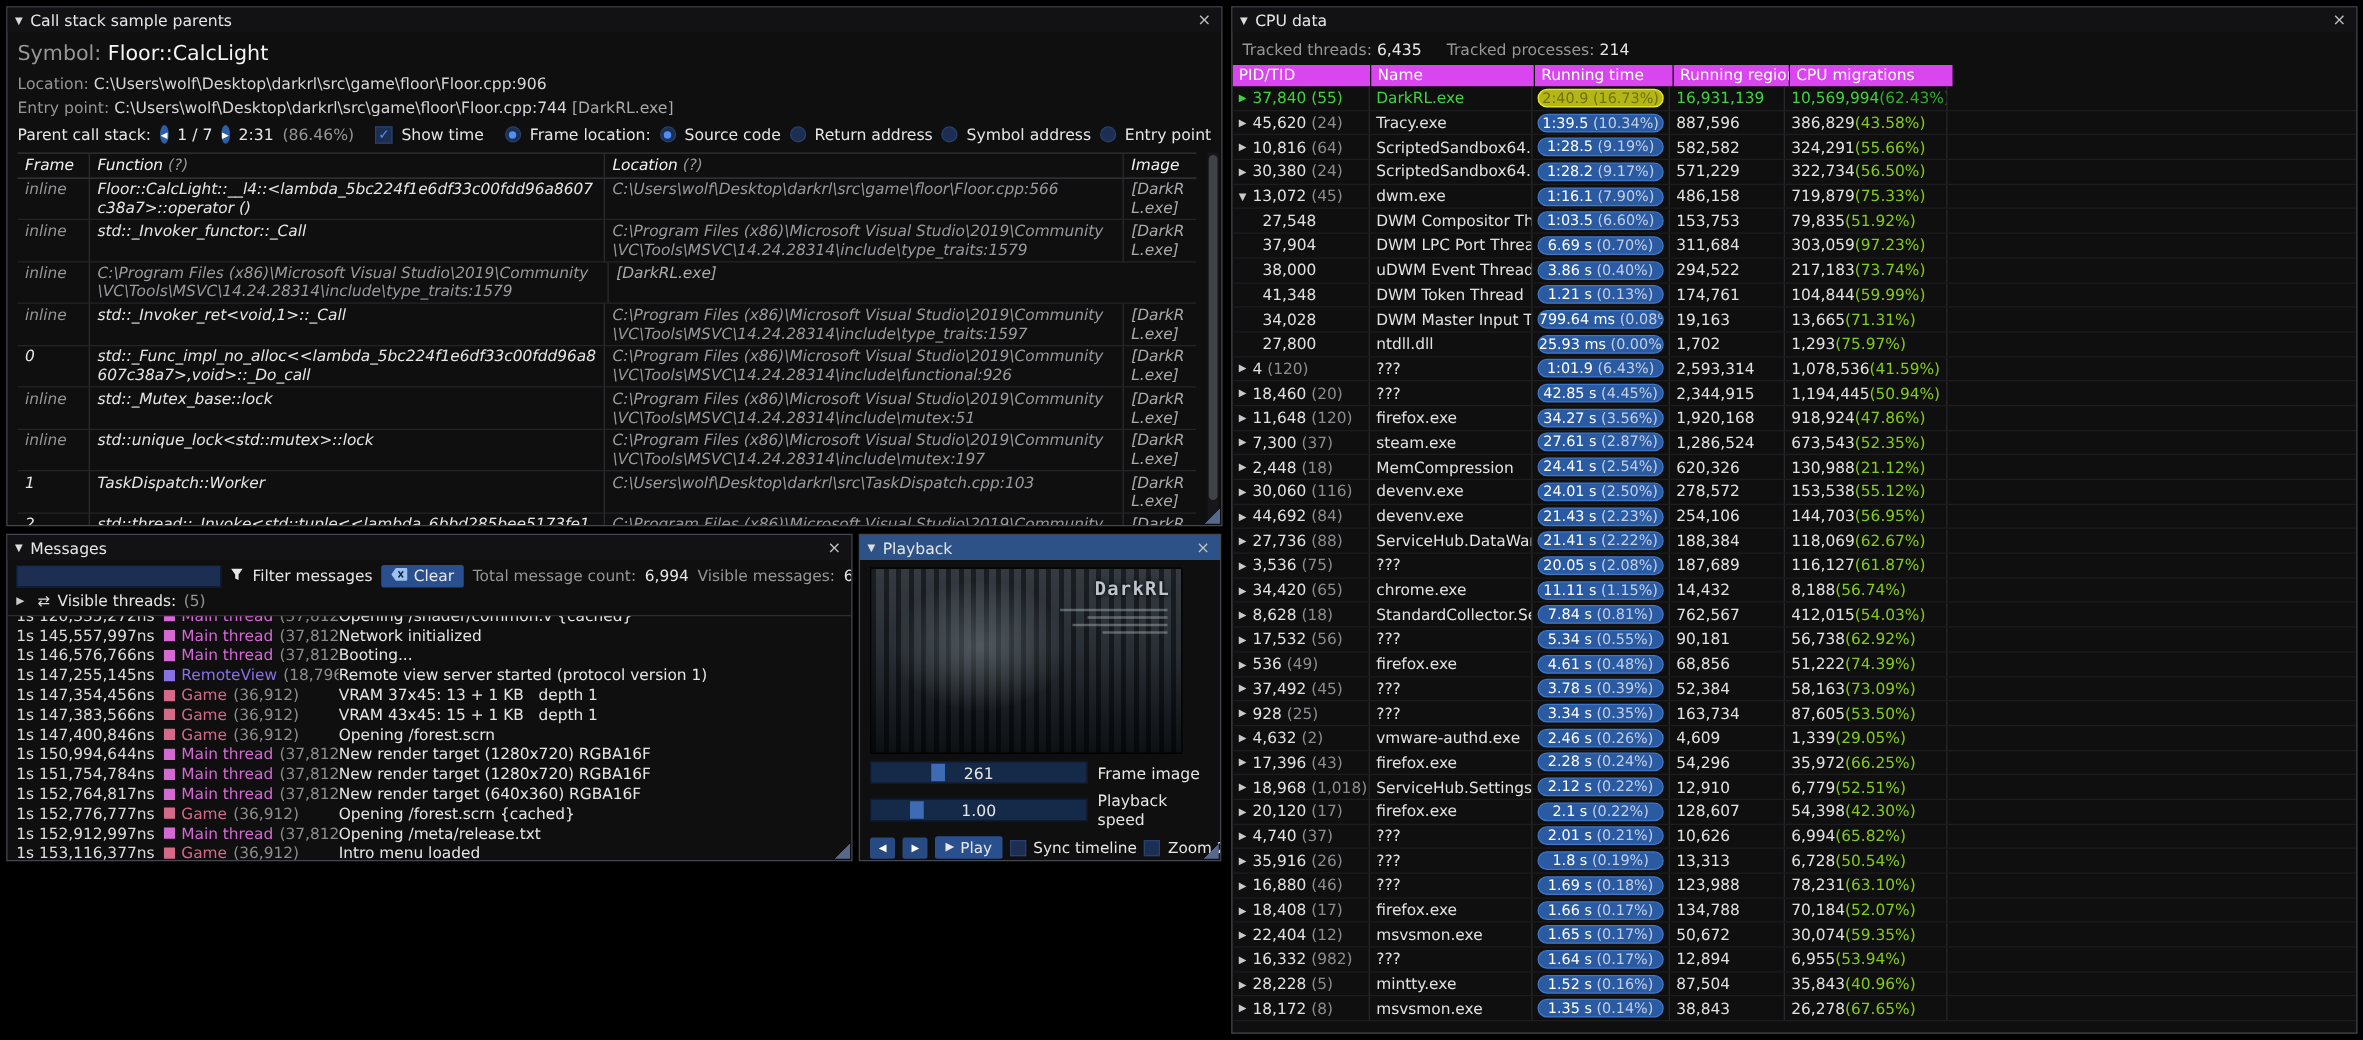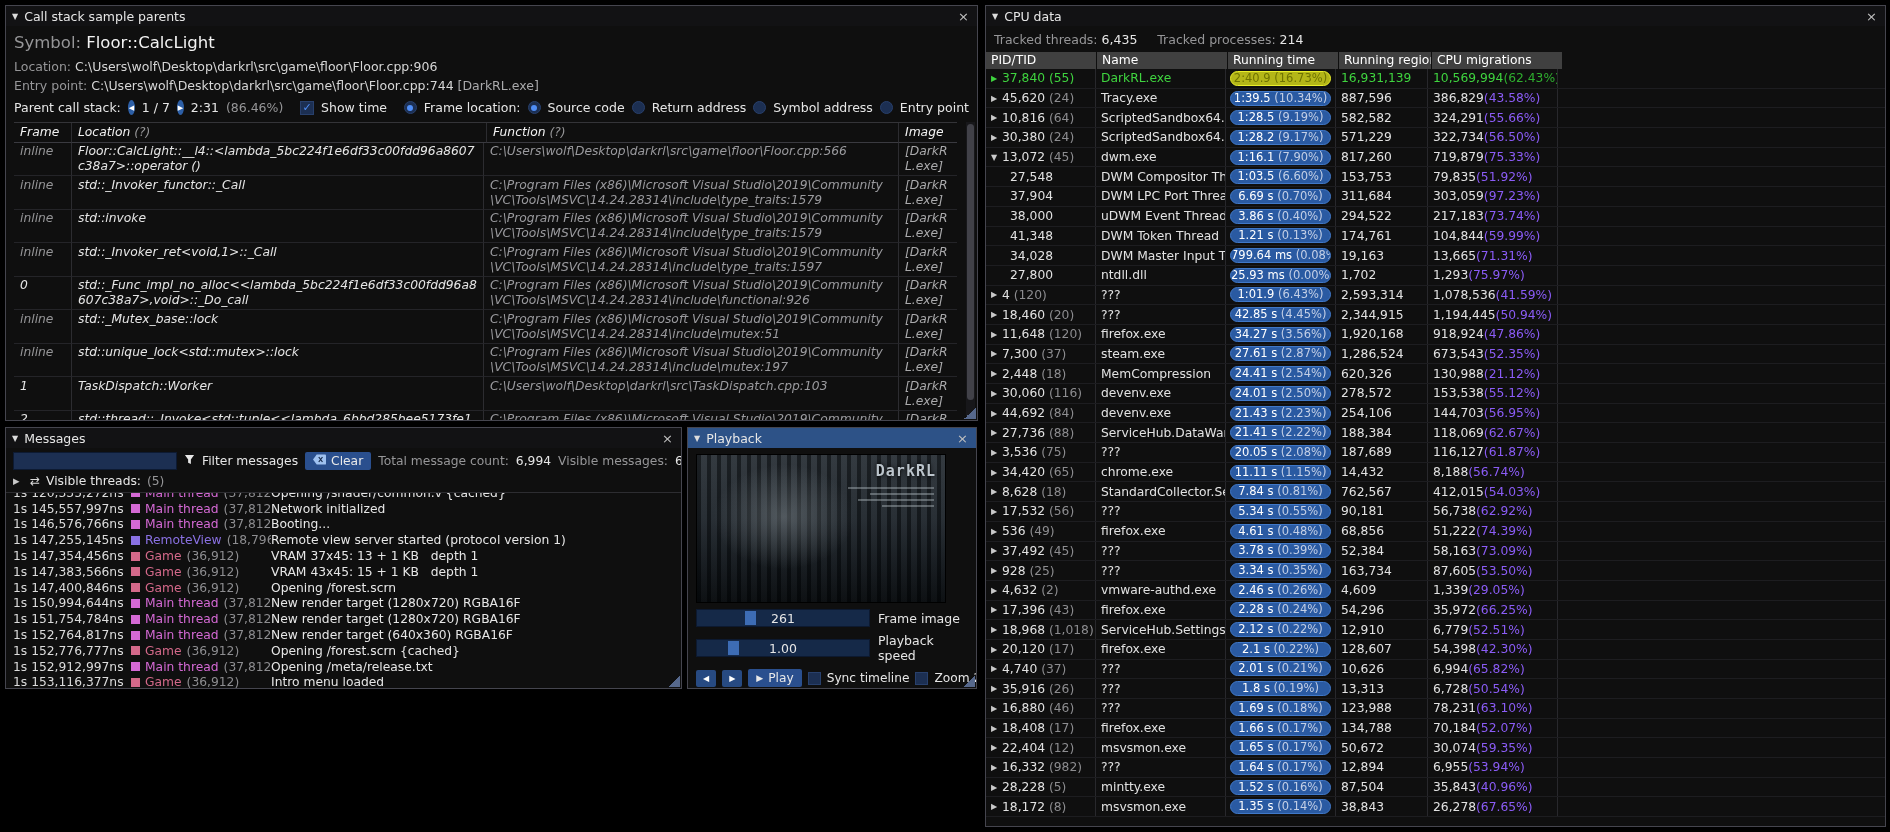--- a/index.html
+++ b/index.html
@@ -97,40 +97,40 @@
   .pb-buttons { display:flex; align-items:center; gap:6px; white-space:nowrap; font-size:12.2px; }
   .sbtn { background:#274a82; border:none; color:#fff; font-size:8px; padding:4px 7px; border-radius:2px; }
   .play-ic { font-size:9px; }
   .checkbox.small { width:13px; height:13px; }
 
   
   .cpu-info { padding:6px 8px 5px; white-space:nowrap; }
   .sp { display:inline-block; width:12px; }
   .cpu-table { flex:1; overflow:hidden; font-size:12.3px; }
   .cpu-head { display:flex; height:17px; }
-  .cpu-hc { background:#404040; color:#fff; padding:1px 5px; margin-right:1px; overflow:hidden; white-space:nowrap; }
+  .cpu-hc { background:#d946ef; color:#fff; padding:1px 5px; margin-right:1px; overflow:hidden; white-space:nowrap; }
   .w-pid  { flex:0 0 110px; } .w-name { flex:0 0 130px; } .w-time { flex:0 0 110px; }
   .w-reg  { flex:0 0 92px; }  .w-migr { flex:0 0 130px; } .w-fill { flex:1; background:none; }
   .cpu-row { display:flex; height:19.7px; border-bottom:1px solid #1d1d20; }
   .cpu-c { display:flex; align-items:center; padding:0 5px; border-right:1px solid #28282c;
            overflow:hidden; white-space:nowrap; }
   .col-fill { border-right:none; }
   .cpu-row .tree-arrow { font-size:8px; }
   .cpu-row.child .tree-arrow { width:19px; }
   .pid-num { color:#e2e2e2; }
   .tid { color:#8d8d90; }
   .col-name { color:#e2e2e2; }
   .col-time { padding:0 4px; }
   .pill { display:block; width:100%; height:15px; line-height:13.5px; text-align:center; font-size:11.5px;
           background:#2a5aa2; border:1px solid #4078c8; border-radius:8px; overflow:hidden; white-space:nowrap; }
   .pill .pt { color:#fff; } .pill .pp { color:#c3cfe6;text-align:center; }
   .pill.yellow { background:#b4b618; border-color:#e9ee2a; }
   .pill.yellow .pt, .pill.yellow .pp { color:#6f7300; }
   .col-reg { color:#e2e2e2; }
-  .mv { color:#e2e2e2; } .mp { color:#8b5cf6; }
+  .mv { color:#e2e2e2; } .mp { color:#84cc16; }
   .cpu-row.sel .tree-arrow, .cpu-row.sel .pid-num, .cpu-row.sel .tid,
   .cpu-row.sel .col-name, .cpu-row.sel .col-reg, .cpu-row.sel .mv { color:#3fd43f; }
   .cpu-row.sel .mp { color:#2fae2f; }
 </style>
 </head>
 <body>
 
 <div class="desktop">
 
   <section class="panel" id="p-callstack">
@@ -173,46 +173,45 @@
         <span class="radio"></span>
         <span>Return address</span>
         <span class="radio"></span>
         <span>Symbol address</span>
         <span class="radio"></span>
         <span>Entry point</span>
       </div>
       <div class="cs-table">
         <div class="cs-head">
           <div class="cs-c cs-frame">Frame</div>
+          <div class="cs-c cs-func">
+            <span>Function</span>
+            <span class="dim">(?)</span>
+          </div>
           <div class="cs-c cs-loc">
             <span>Location</span>
-            <span class="dim">(?)</span>
-          </div>
-          <div class="cs-c cs-func">
-            <span>Function</span>
             <span class="dim">(?)</span>
           </div>
           <div class="cs-c cs-img">Image</div>
         </div>
         <div>
             <div class="cs-row">
               <div class="cs-c cs-frame dim">inline</div>
               <div class="cs-c cs-func">Floor::CalcLight::__l4::&lt;lambda_5bc224f1e6df33c00fdd96a8607c38a7&gt;::operator ()</div>
               <div class="cs-c cs-loc">C:\Users\wolf\Desktop\darkrl\src\game\floor\Floor.cpp:566</div>
               <div class="cs-c cs-img">[DarkRL.exe]</div>
             </div>
             <div class="cs-row">
               <div class="cs-c cs-frame dim">inline</div>
               <div class="cs-c cs-func">std::_Invoker_functor::_Call</div>
               <div class="cs-c cs-loc">C:\Program Files (x86)\Microsoft Visual Studio\2019\Community\VC\Tools\MSVC\14.24.28314\include\type_traits:1579</div>
               <div class="cs-c cs-img">[DarkRL.exe]</div>
             </div>
             <div class="cs-row">
               <div class="cs-c cs-frame dim">inline</div>
-              <div class="cs-c cs-func">std::invoke</div>
               <div class="cs-c cs-loc">C:\Program Files (x86)\Microsoft Visual Studio\2019\Community\VC\Tools\MSVC\14.24.28314\include\type_traits:1579</div>
               <div class="cs-c cs-img">[DarkRL.exe]</div>
             </div>
             <div class="cs-row">
               <div class="cs-c cs-frame dim">inline</div>
               <div class="cs-c cs-func">std::_Invoker_ret&lt;void,1&gt;::_Call</div>
               <div class="cs-c cs-loc">C:\Program Files (x86)\Microsoft Visual Studio\2019\Community\VC\Tools\MSVC\14.24.28314\include\type_traits:1597</div>
               <div class="cs-c cs-img">[DarkRL.exe]</div>
             </div>
             <div class="cs-row">
@@ -552,21 +551,21 @@
           <div class="cpu-row">
             <div class="cpu-c w-pid">
               <span class="tree-arrow">▼</span>
               <span class="pid-num">13,072</span>
               <span class="tid">&nbsp;(45)</span>
             </div>
             <div class="cpu-c w-name col-name">dwm.exe</div>
             <div class="cpu-c w-time col-time">
               <span class="pill"><span class="pt">1:16.1 </span><span class="pp">(7.90%)</span></span>
             </div>
-            <div class="cpu-c w-reg col-reg">817,260</div>
+            <div class="cpu-c w-reg col-reg">486,158</div>
             <div class="cpu-c w-migr">
               <span class="mv">719,879 </span>
               <span class="mp">(75.33%)</span>
             </div>
             <div class="cpu-c w-fill col-fill"></div>
           </div>
           <div class="cpu-row child">
             <div class="cpu-c w-pid">
               <span class="tree-arrow"></span>
               <span class="pid-num">27,548</span>

